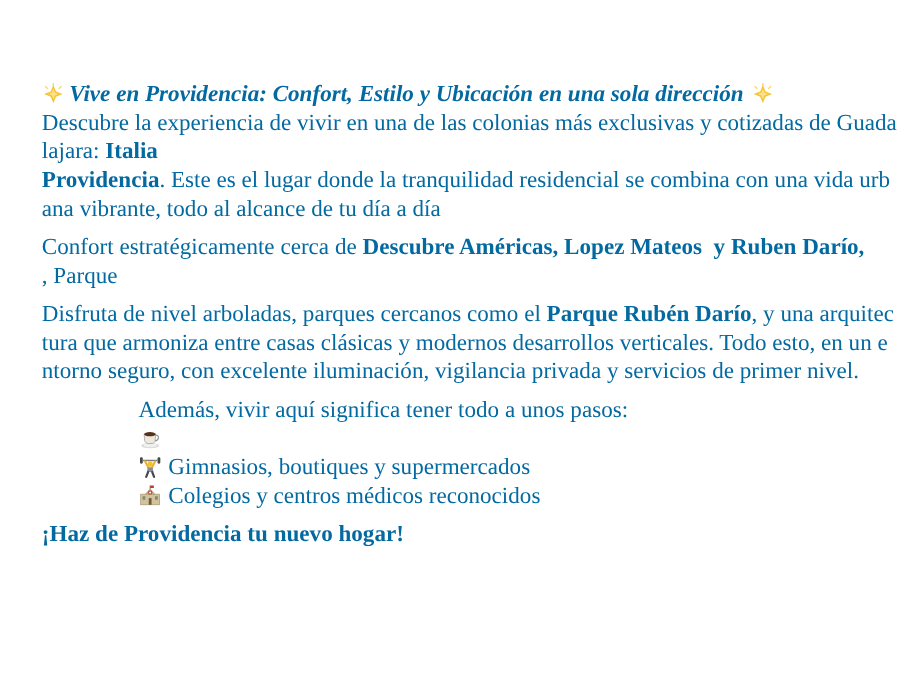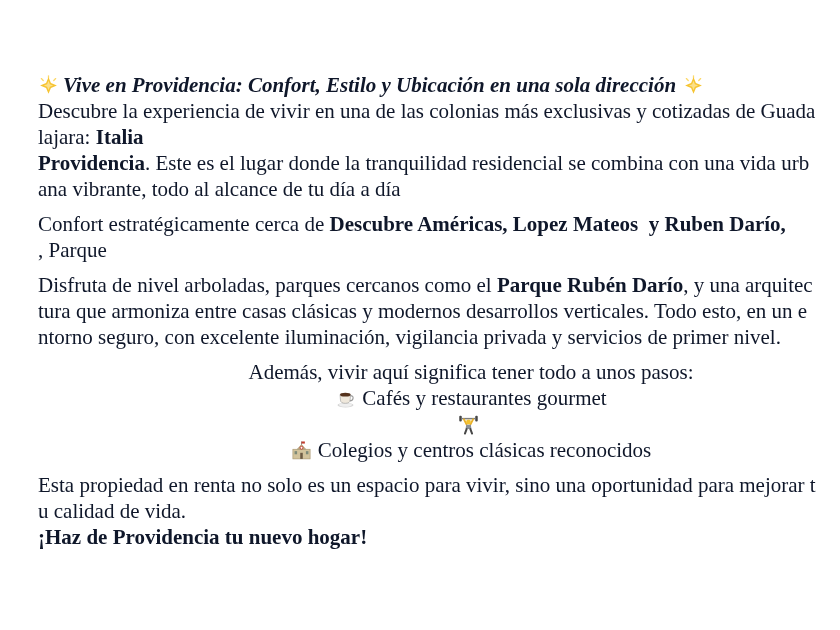--- a/index.html
+++ b/index.html
@@ -7,41 +7,41 @@
     position: relative;
     box-sizing: border-box;
     width: 840px;
     height: 630px;
     background: #ffffff;
     padding: 72px 0 0 38px;
     overflow: hidden;
     font-family: "Liberation Serif", "DejaVu Serif", serif;
     font-size: 21px;
     line-height: 26px;
-    color: #0f172a;
+    color: #0369a1;
   }
   .content { width: 778px; }
   .para {
     margin: 0 0 9px 0;
     white-space: pre-wrap;
     word-break: break-all;
   }
   .tight { margin-bottom: 0; }
   .title-line {
     margin: 0;
     font-size: 21px;
     line-height: 26px;
     font-weight: bold;
     font-style: italic;
   }
   .italic-para { }
   .b { font-weight: bold; }
   .cta { font-weight: bold; margin: 0; white-space: pre-wrap; }
   .amenities { margin: 0 0 9px 88px; }
-  .amenity-line { white-space: pre-wrap; text-align: center; }
+  .amenity-line { white-space: pre-wrap; }
   .icon {
     display: inline-block;
     width: 21px;
     height: 21px;
     vertical-align: -4px;
   }
   .icon svg { display: block; width: 100%; height: 100%; }
   .icon-left  { margin-right: 4px; }
   .icon-right { margin-left: 7px; }
   .bullet-icon { margin-right: 6px; }
@@ -77,39 +77,38 @@
     <p class="para"><span>Disfruta de nivel arboladas, parques cercanos como el </span><span class="b">Parque Rubén Darío</span><span>, y una arquitectura que armoniza entre casas clásicas y modernos desarrollos verticales. Todo esto, en un entorno seguro, con excelente iluminación, vigilancia privada y servicios de primer nivel.</span></p>
 
     <div class="amenities">
       <div class="amenity-line">Además, vivir aquí significa tener todo a unos pasos:</div>
       <div class="amenity-line"><span class="icon bullet-icon"><svg viewBox="0 0 20 20">
               <ellipse cx="10" cy="16.3" rx="7.6" ry="2.3" fill="#d6d6d6"></ellipse>
               <ellipse cx="10" cy="16" rx="6.2" ry="1.8" fill="#efefef"></ellipse>
               <path d="M4.8 6.2 L14.8 6.2 L14.4 11.6 Q14.2 14.6 9.8 14.6 Q5.4 14.6 5.2 11.6 Z" fill="#efe8dc" stroke="#9a9a9a" stroke-width="0.6"></path>
               <path d="M14.6 7.2 Q17.6 7.4 17.2 9.8 Q16.8 12 14.2 12.2" fill="none" stroke="#9a9a9a" stroke-width="1.1"></path>
               <ellipse cx="9.8" cy="6.4" rx="5" ry="1.8" fill="#55321c"></ellipse>
-            </svg></span><span>Cafés y restaurantes gourmet</span></div>
+            </svg></span></div>
       <div class="amenity-line"><span class="icon bullet-icon"><svg viewBox="0 0 20 20">
               <rect x="1.2" y="1.6" width="2.4" height="5.6" rx="1" fill="#474747"></rect>
               <rect x="16.4" y="1.6" width="2.4" height="5.6" rx="1" fill="#474747"></rect>
               <line x1="3.6" y1="4.4" x2="16.4" y2="4.4" stroke="#7c7c7c" stroke-width="1.4"></line>
               <path d="M5.6 5 L8.2 10 M14.4 5 L11.8 10" stroke="#e8b02a" stroke-width="1.7" fill="none" stroke-linecap="round"></path>
               <circle cx="10" cy="7.6" r="2.3" fill="#f2c12e"></circle>
               <path d="M7.8 10.2 L12.2 10.2 L12.8 14.4 L7.2 14.4 Z" fill="#8a9097"></path>
               <path d="M8.2 14.4 L6.6 18.6 M11.8 14.4 L13.4 18.6" stroke="#474747" stroke-width="1.9" stroke-linecap="round"></path>
-            </svg></span></div>
+            </svg></span><span>Gimnasios, boutiques y supermercados</span></div>
       <div class="amenity-line"><span class="icon bullet-icon"><svg viewBox="0 0 20 20">
               <line x1="10" y1="1.4" x2="10" y2="4.6" stroke="#8a8a8a" stroke-width="0.9"></line>
               <path d="M10 1.4 L13.2 1.4 L13.2 3.4 L10 3.4 Z" fill="#c0392b"></path>
               <rect x="1.8" y="8.8" width="16.4" height="9.2" fill="#d2c39c" stroke="#a8966f" stroke-width="0.6"></rect>
               <path d="M6 8.8 L10 4.2 L14 8.8 Z" fill="#c2b189" stroke="#a8966f" stroke-width="0.6"></path>
               <circle cx="10" cy="7.4" r="1.4" fill="#ffffff" stroke="#c0392b" stroke-width="0.9"></circle>
               <rect x="3.4" y="10.6" width="2.4" height="3" fill="#7d8a78"></rect>
               <rect x="14.2" y="10.6" width="2.4" height="3" fill="#7d8a78"></rect>
               <rect x="8.8" y="12.2" width="2.4" height="5.8" fill="#6b5a43"></rect>
-            </svg></span><span>Colegios y centros clásicas reconocidos</span></div>
+            </svg></span><span>Colegios y centros médicos reconocidos</span></div>
     </div>
 
-    <p class="para tight">Esta propiedad en renta no solo es un espacio para vivir, sino una oportunidad para mejorar tu calidad de vida.</p>
     <p class="cta">¡Haz de Providencia tu nuevo hogar!</p>
 
   </div>
 </div>
 
 </body></html>

